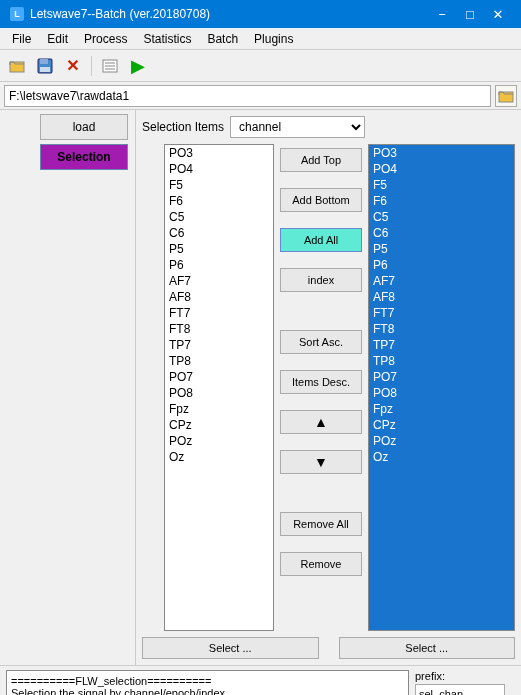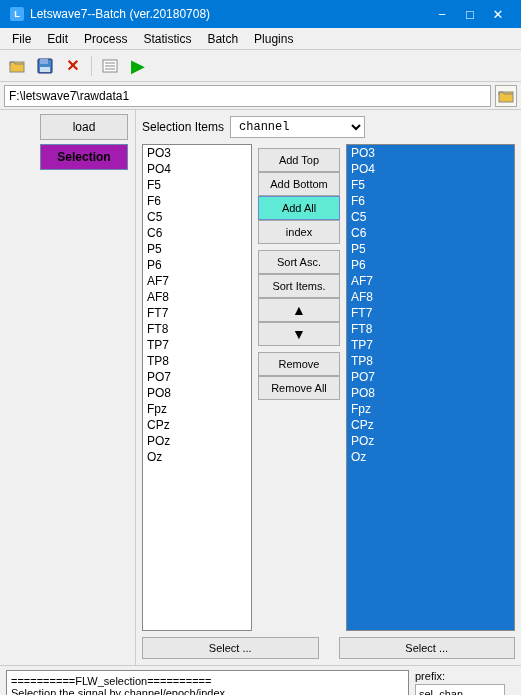--- a/index.html
+++ b/index.html
@@ -153,46 +153,46 @@
       margin-bottom: 2px;
     }
     .sel-label { font-size: 12px; }
     .sel-dropdown {
       height: 22px;
       border: 1px solid #aaa;
       background: white;
       font-size: 12px;
       padding: 0 4px;
       width: 135px;
-      font-family: Liberation Mono, monospace;
     }
 
     .lists-row {
       display: flex;
       gap: 6px;
       flex: 1;
+      margin-left: 22px;
     }
     .list-box {
       width: 110px;
       border: 1px solid #888;
       background: white;
       overflow-y: scroll;
       flex-shrink: 0;
     }
     .list-box .item {
       padding: 1px 4px;
       font-size: 12px;
       cursor: pointer;
       white-space: nowrap;
     }
 
     .middle-btns {
       display: flex;
       flex-direction: column;
-      gap: 0;
+      gap: 16px;
       justify-content: flex-start;
       padding-top: 4px;
     }
     .mid-btn {
       width: 82px;
       height: 24px;
       border: 1px solid #aaa;
       background: #e8e8e8;
       cursor: pointer;
       font-size: 11px;
@@ -376,26 +376,26 @@
           <div class="item">Oz</div>
         </div>
 
       <div class="middle-btns">
         <button class="mid-btn">Add Top</button>
         <button class="mid-btn">Add Bottom</button>
         <button class="mid-btn add-all">Add All</button>
         <button class="mid-btn">index</button>
         <div class="mid-gap"></div>
         <button class="mid-btn">Sort Asc.</button>
-        <button class="mid-btn">Sort Items.</button>
+        <button class="mid-btn">Items Desc.</button>
         <button class="mid-btn arrow">▲</button>
         <button class="mid-btn arrow">▼</button>
         <div class="mid-gap"></div>
+        <button class="mid-btn">Remove All</button>
         <button class="mid-btn">Remove</button>
-        <button class="mid-btn">Remove All</button>
       </div>
 
       <div class="right-list" id="right-list">
           <div class="item selected">PO3</div>
           <div class="item selected">PO4</div>
           <div class="item selected">F5</div>
           <div class="item selected">F6</div>
           <div class="item selected">C5</div>
           <div class="item selected">C6</div>
           <div class="item selected">P5</div>

